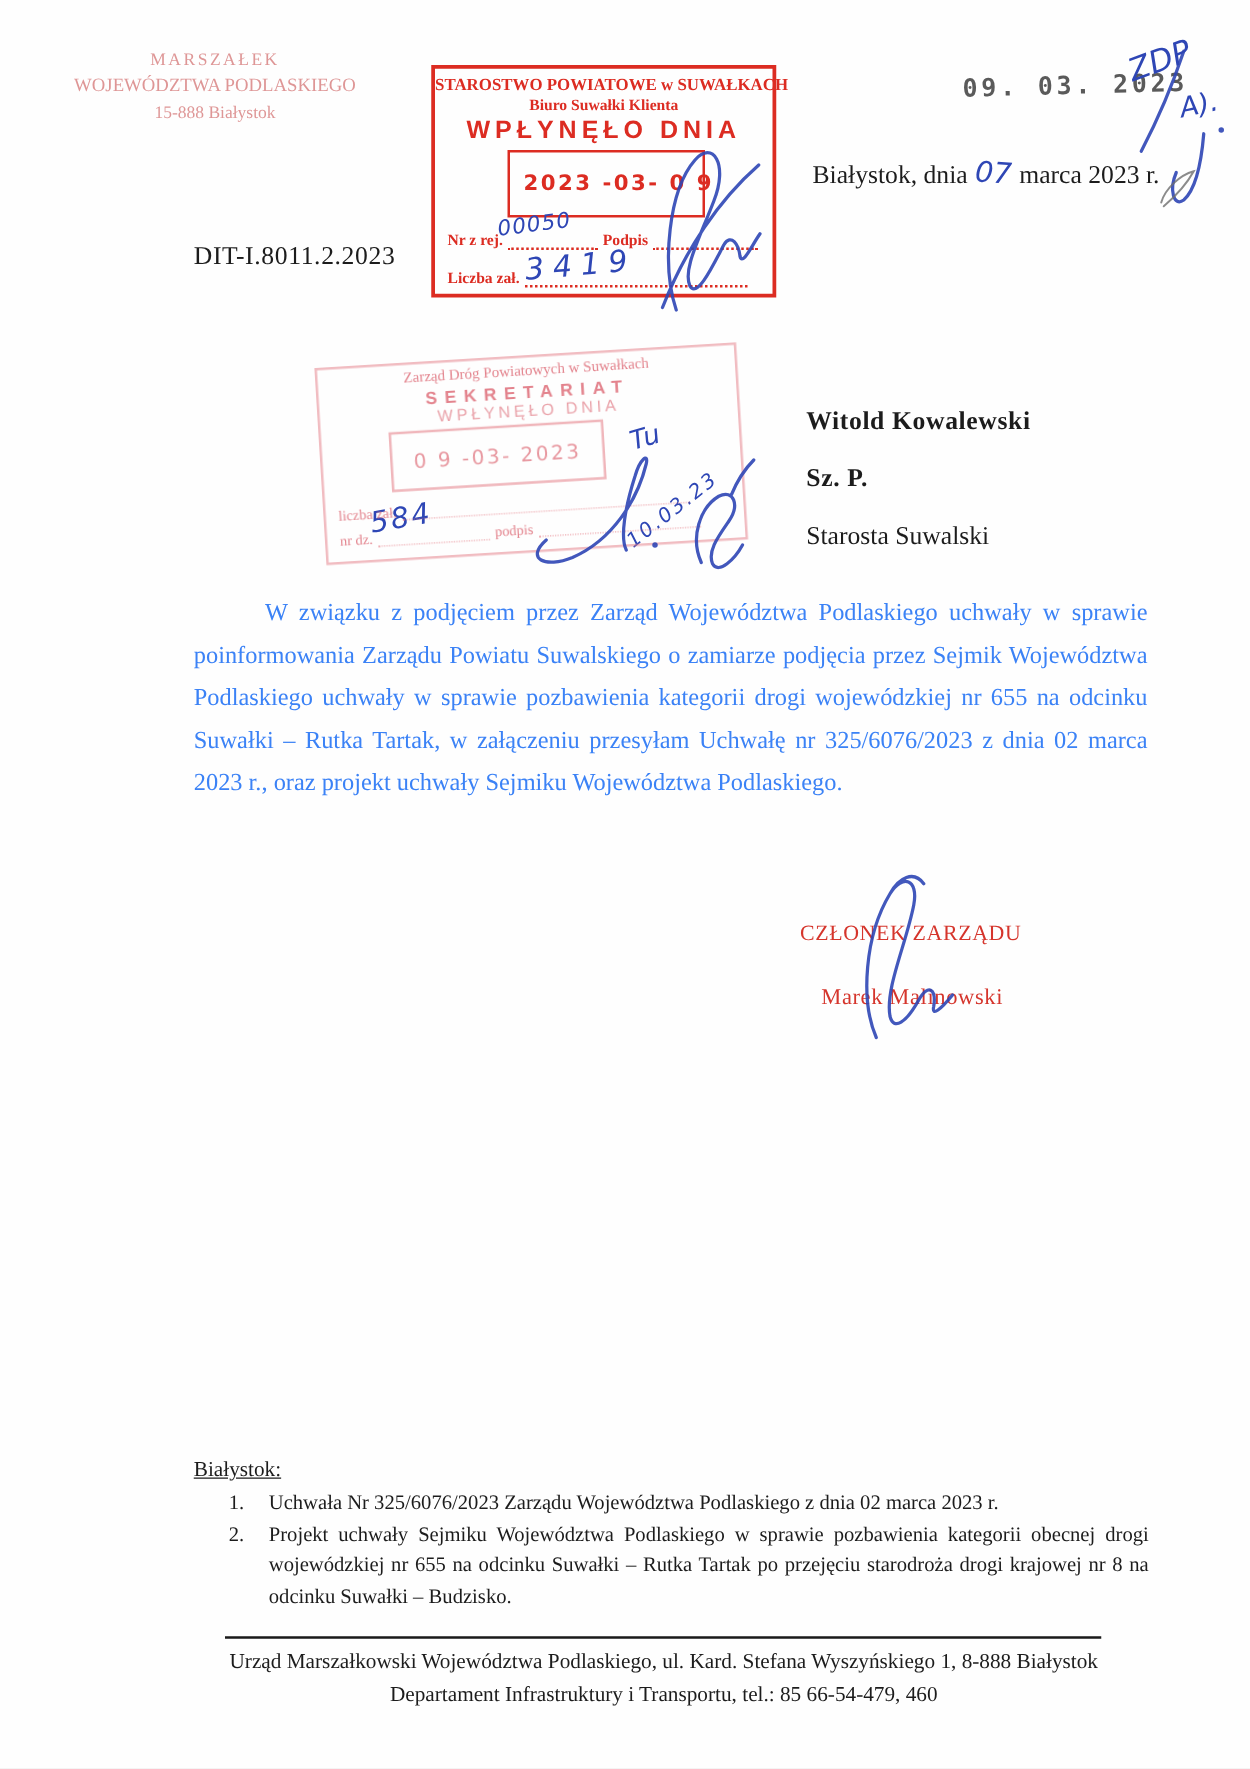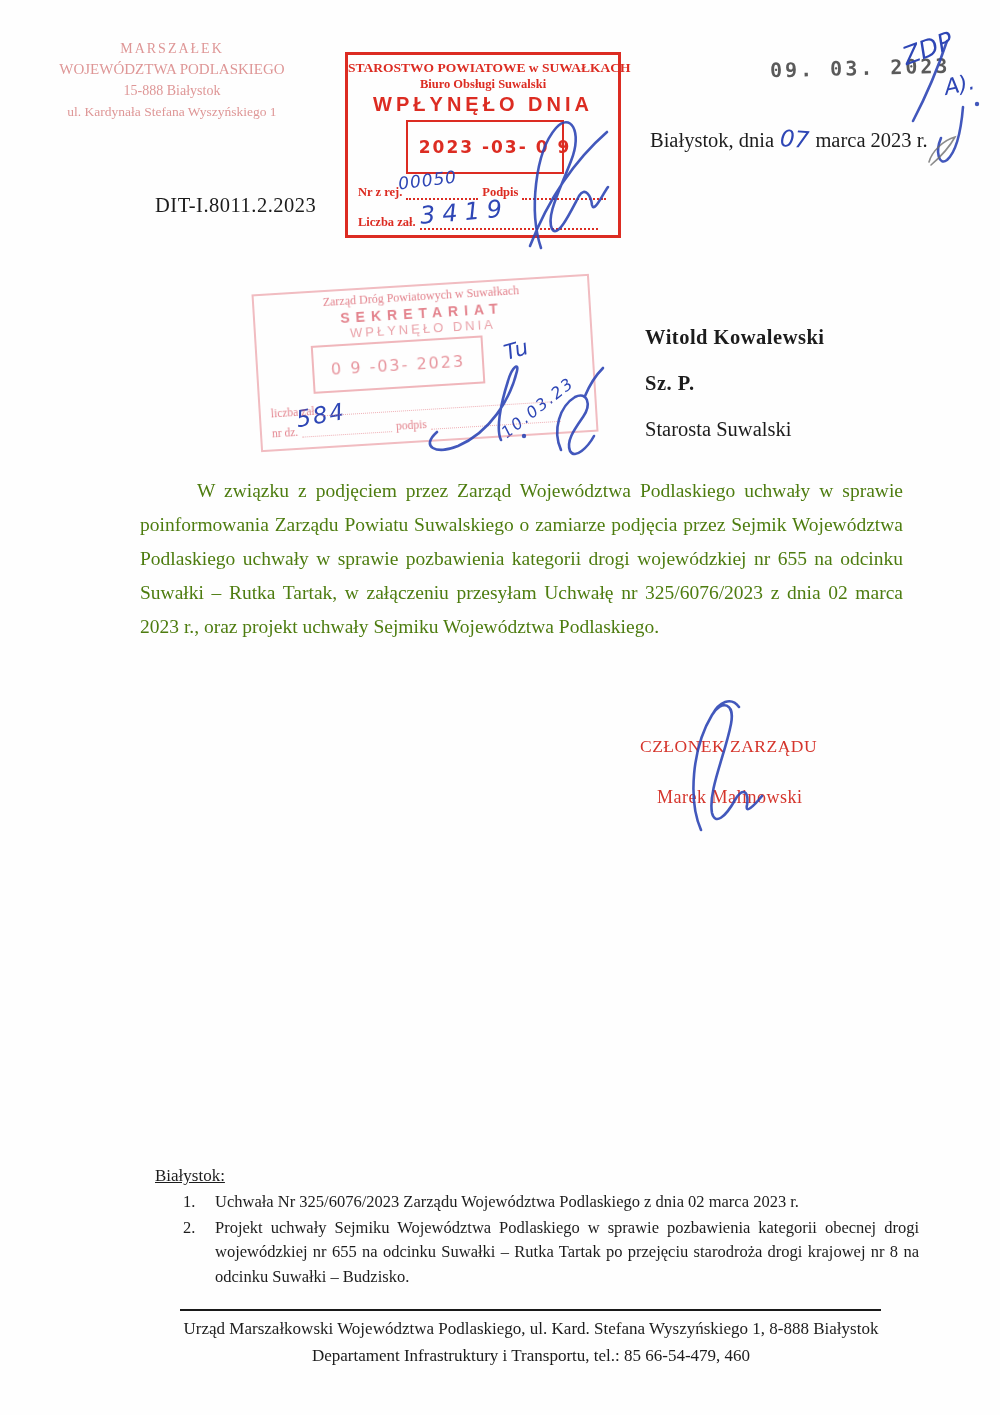--- a/index.html
+++ b/index.html
@@ -71,22 +71,22 @@
   .sc-date{font-family:"DejaVu Sans",sans-serif;font-size:16px;letter-spacing:2px;opacity:.85;white-space:nowrap;}
   .sc-row{position:absolute;left:10px;right:10px;font-size:11.5px;display:flex;align-items:flex-end;white-space:nowrap;}
   .sc-row.r1{top:112px;}
   .sc-row.r2{top:132px;}
   .sleader{display:inline-block;border-bottom:1.5px dotted rgba(228,122,132,.6);height:11px;margin:0 4px;}
   
   .recipient{position:absolute;left:645px;top:314px;font-size:20.5px;line-height:46px;}
   .recipient .b{font-weight:bold;letter-spacing:.5px;}
   
   .bodytext{
-    position:absolute;left:140px;top:474px;width:763px;
-    font-size:19.5px;line-height:34px;text-align:justify;text-indent:57px;color:#4d7c0f;
+    position:absolute;left:155px;top:474px;width:763px;
+    font-size:19.5px;line-height:34px;text-align:justify;text-indent:57px;color:#3b82f6;
   }
   
   .sig-role{position:absolute;left:640px;top:736px;font-size:17.5px;color:#d5352c;letter-spacing:.5px;}
   .sig-name{position:absolute;left:657px;top:787px;font-size:18px;color:#d5352c;letter-spacing:.5px;}
   
   .att-head{position:absolute;left:155px;top:1166px;font-size:17px;text-decoration:underline;}
   .att-list{position:absolute;left:183px;top:1190px;width:736px;font-size:16.5px;line-height:24.5px;}
   .att-item{display:flex;margin-bottom:1px;}
   .att-num{width:32px;flex:none;}
   .att-text{flex:1;text-align:justify;}
@@ -98,26 +98,25 @@
 </style>
 </head>
 <body>
 
 <div class="page">
 
   <div class="letterhead">
     <div class="lh1">MARSZAŁEK</div>
     <div class="lh2">WOJEWÓDZTWA PODLASKIEGO</div>
     <div class="lh3">15-888 Białystok</div>
-    <div class="lh4">ul. Kardynała Stefana Wyszyńskiego 1</div>
   </div>
 
   <div class="intake">
     <div class="it-title">STAROSTWO POWIATOWE w SUWAŁKACH</div>
-    <div class="it-sub">Biuro Obsługi Suwalski</div>
+    <div class="it-sub">Biuro Suwałki Klienta</div>
     <div class="it-rec">WPŁYNĘŁO DNIA</div>
     <div class="it-datebox">
       <span class="it-date">2023 -03- 0 9</span>
     </div>
     <div class="it-row r1">
       <span>Nr z rej.</span>
       <span class="leader" style="width:74px;"></span>
       <span>Podpis</span>
       <span class="leader" style="width:86px;"></span>
     </div>

